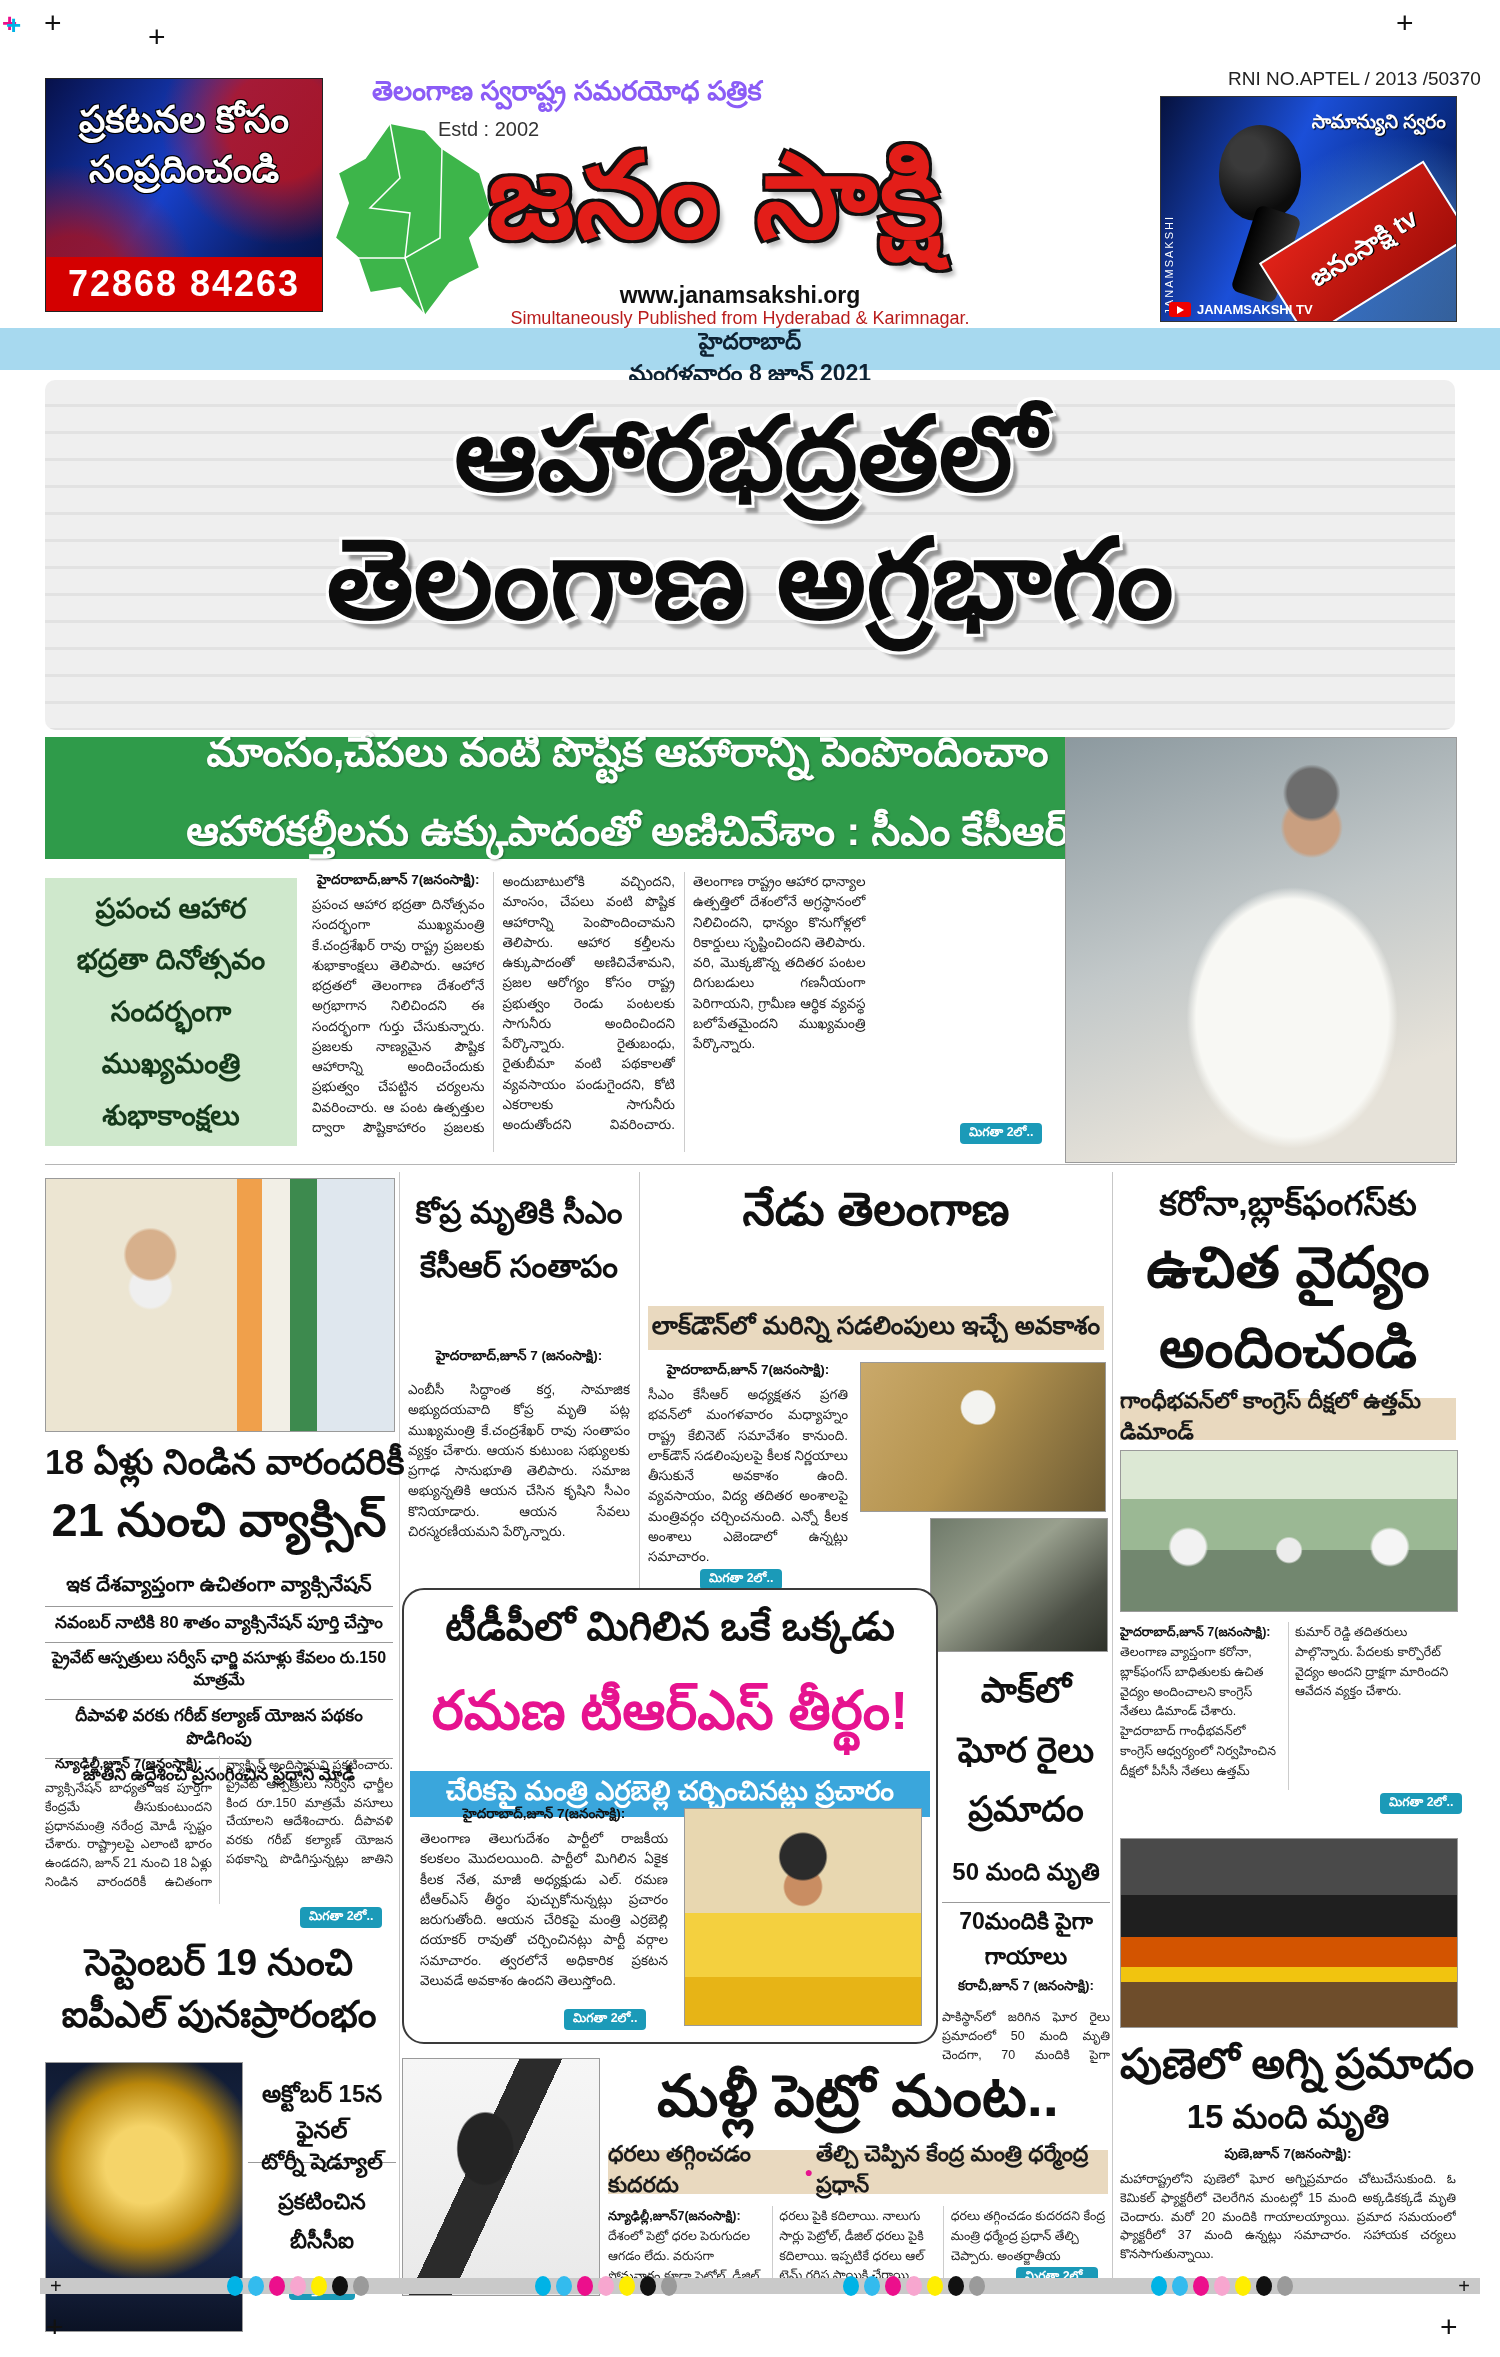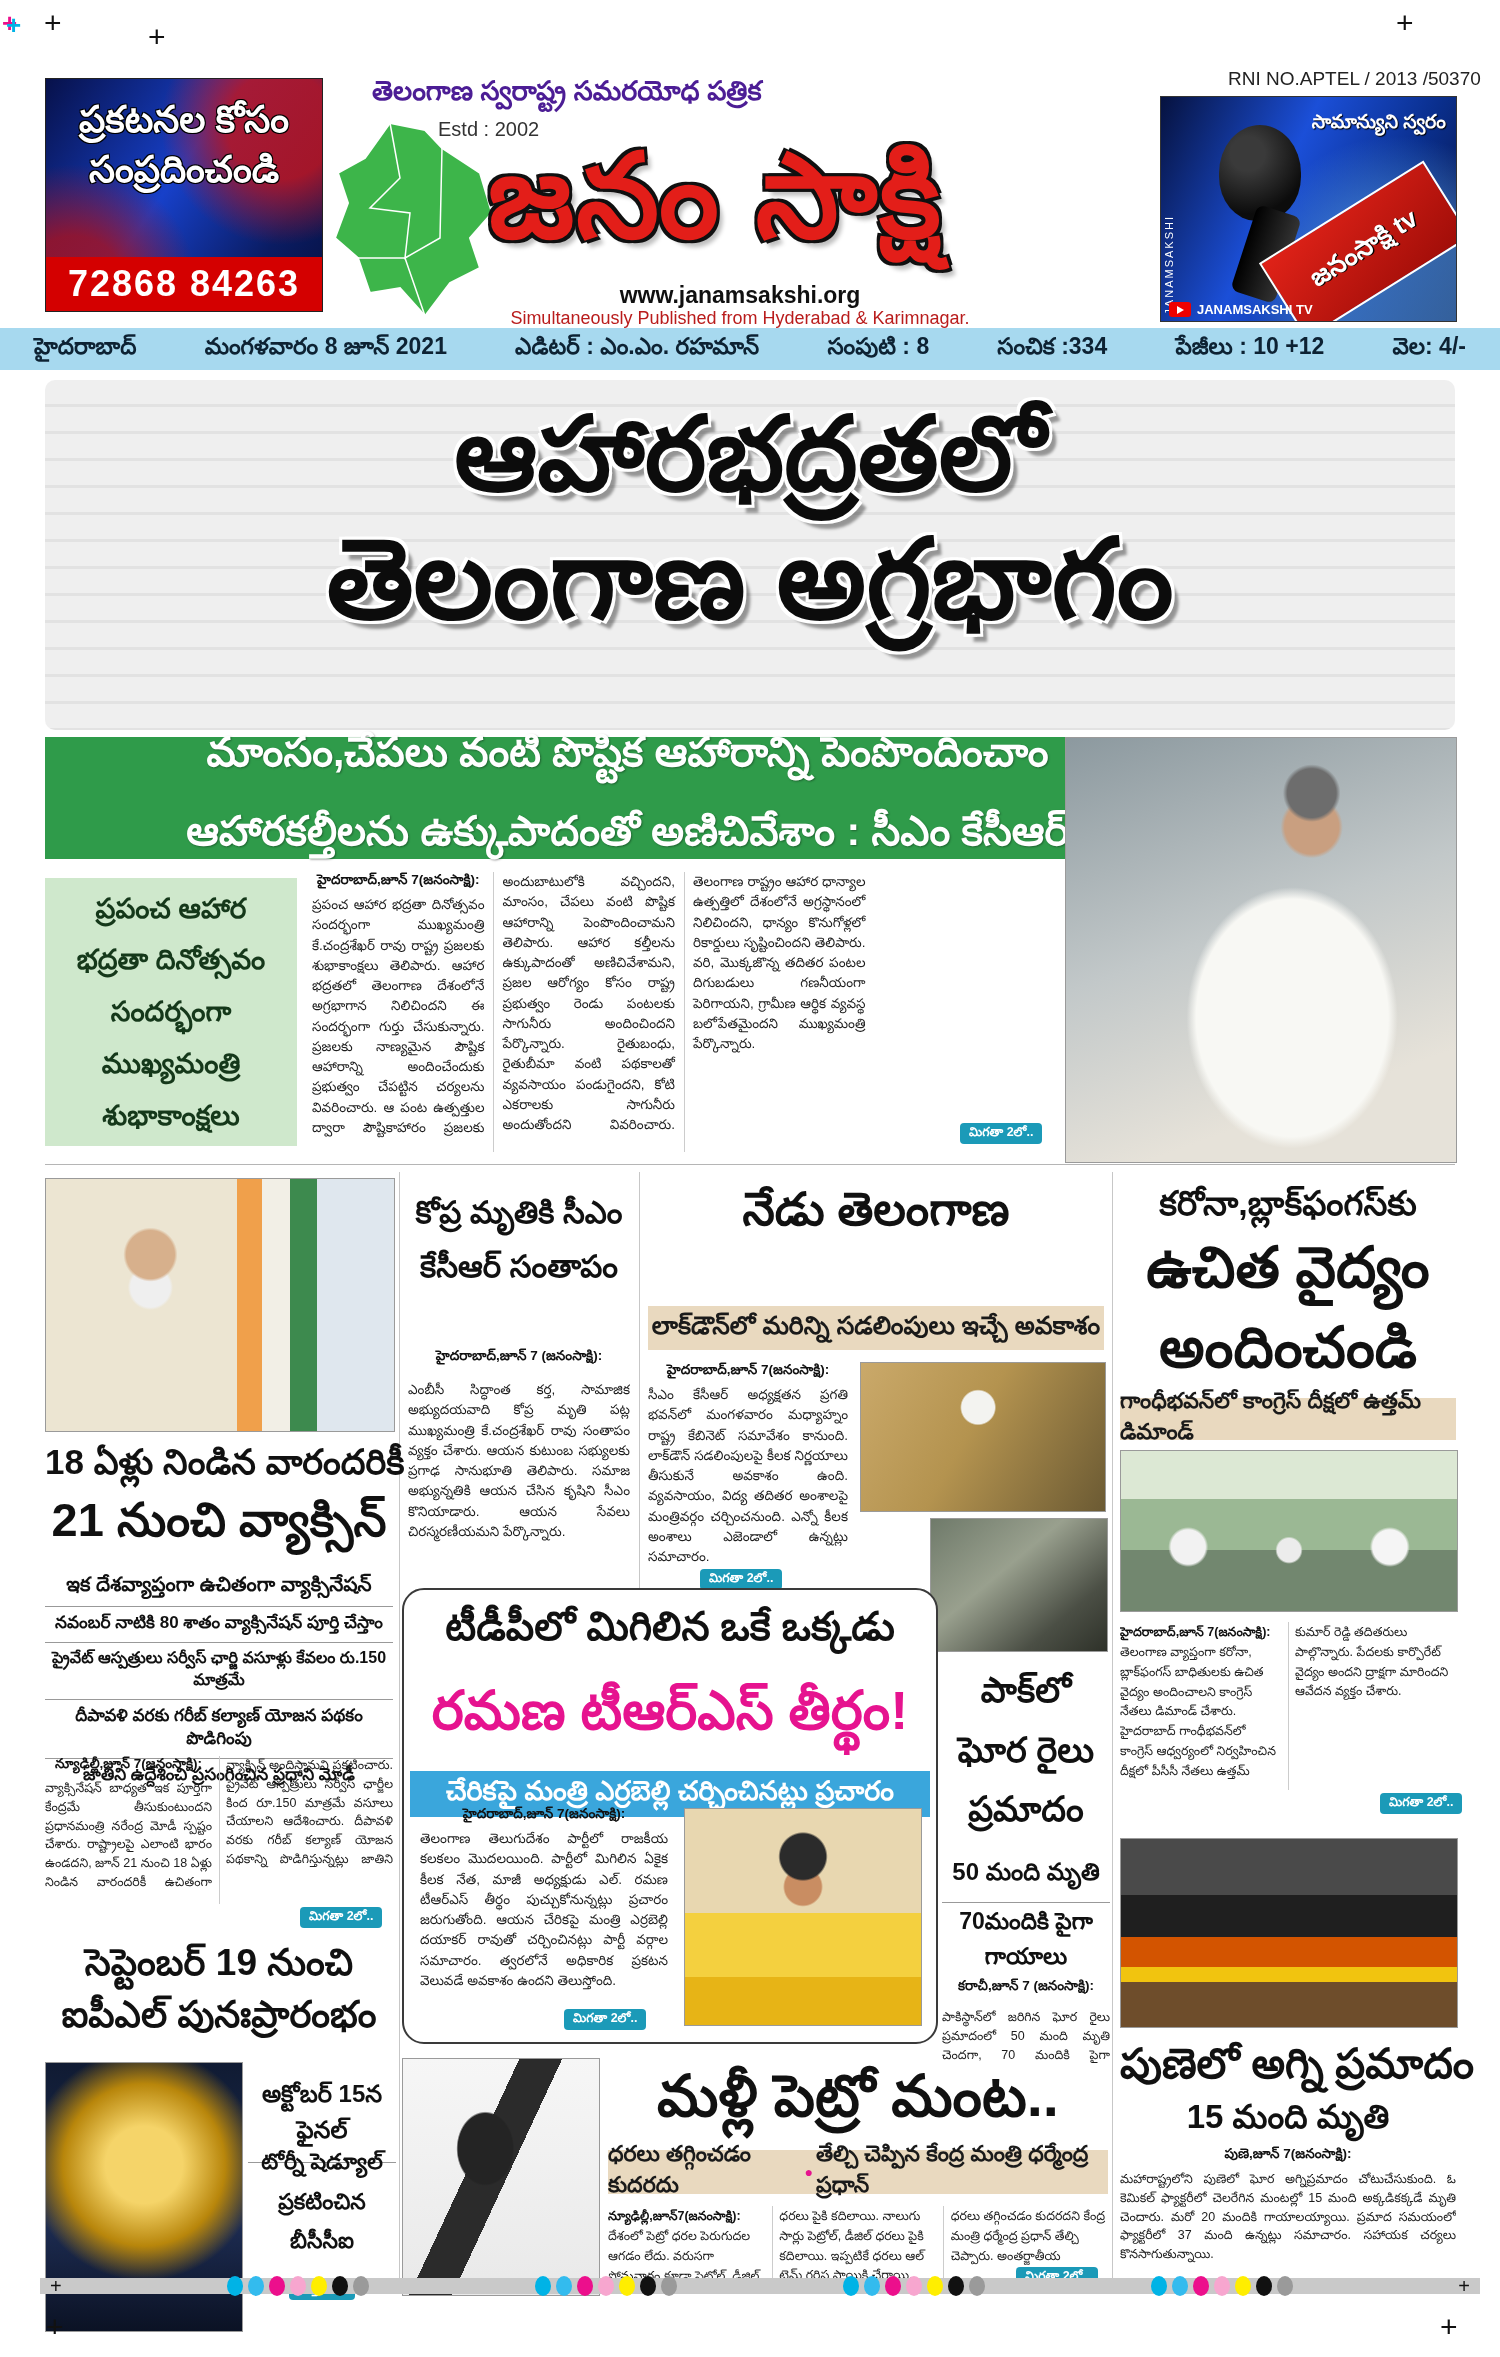--- a/index.html
+++ b/index.html
@@ -15,21 +15,21 @@
   
   .adbox{background:
      radial-gradient(circle at 85% 20%, rgba(190,20,30,.85) 0 18%, transparent 40%),
      radial-gradient(circle at 10% 90%, rgba(170,15,25,.8) 0 16%, transparent 38%),
      linear-gradient(125deg,#07114a 0%,#1740c9 45%,#0a1c63 78%,#061040 100%);
      border:1px solid #222; display:flex;flex-direction:column;justify-content:flex-start;}
   .adbox .adline{color:#fff;font-weight:bold;font-size:37px;line-height:1.35;text-align:center;
      text-shadow:1px 1px 0 #000,-1px -1px 0 #000,1px -1px 0 #000,-1px 1px 0 #000;}
   .adphone{background:#d40000;color:#fff;font-weight:bold;font-size:36px;text-align:center;
      letter-spacing:2px;padding:6px 0;margin-top:auto;}
-  .tagline{font-size:27px;font-weight:bold;color:#4c1d95;}
+  .tagline{font-size:27px;font-weight:bold;color:#8b5cf6;}
   .estd{font-size:20px;color:#333;}
   .logo{font-size:118px;font-weight:bold;color:#e31e19;letter-spacing:2px;
      text-shadow:-3px -3px 0 #101010,3px -3px 0 #101010,-3px 3px 0 #101010,3px 3px 0 #101010,6px 7px 4px rgba(0,0,0,.25);}
   .website{font-size:23px;font-weight:bold;color:#101010;}
   .published{font-size:18px;color:#b91c1c;}
   .rni{font-size:19px;color:#222;}
   .tvbox{background:
      radial-gradient(circle at 80% 85%, rgba(90,160,230,.55) 0 25%, transparent 50%),
      linear-gradient(115deg,#06123f 0%,#1b4fd8 40%,#0a2f8e 70%,#06123f 100%);
      border:1px solid #333;overflow:hidden;}
@@ -42,21 +42,21 @@
      transform:rotate(-32deg);border:2px solid #fff;display:flex;align-items:center;justify-content:center;
      color:#fff;font-weight:bold;font-size:26px;text-shadow:1px 1px 0 #000;}
   .tv-side{position:absolute;left:2px;top:118px;color:#fff;font-size:11px;letter-spacing:2px;
      writing-mode:vertical-rl;transform:rotate(180deg);}
   .tv-bottom{position:absolute;left:8px;bottom:4px;color:#fff;font-size:13px;font-weight:bold;display:flex;align-items:center;gap:6px;}
   .yt{display:inline-block;width:22px;height:15px;background:#e00;border-radius:3px;position:relative;}
   .yt:after{content:"";position:absolute;left:8px;top:3.5px;border-left:7px solid #fff;border-top:4px solid transparent;border-bottom:4px solid transparent;}
 
   
   .datebar{background:#a7d9ef;display:flex;align-items:center;justify-content:space-between;
-     padding:0 34px;font-size:23px;font-weight:bold;color:#0d2233;}
+     padding:0 34px;font-size:23px;font-weight:bold;color:#0d2233;flex-direction:column;}
 
   
   .headpanel{background:repeating-linear-gradient(180deg,#efefef 0 24px,#e2e2e2 24px 27px);
      border-radius:10px;}
   .main-head{font-weight:bold;color:#0c0c0c;line-height:1.08;
      text-shadow:-3px -3px 0 #fff,3px -3px 0 #fff,-3px 3px 0 #fff,3px 3px 0 #fff,7px 8px 3px rgba(0,0,0,.38);}
   .greenband{background:#2f9b4a;display:flex;flex-direction:column;justify-content:center;}
   .greenband .g1{color:#fff;font-weight:bold;font-size:41px;text-align:center;padding:10px 8px 12px;
      text-shadow:1px 1px 2px rgba(0,0,0,.35);}
   .greenband .gdiv{height:1px;background:rgba(255,255,255,.5);margin:0 14px;}

